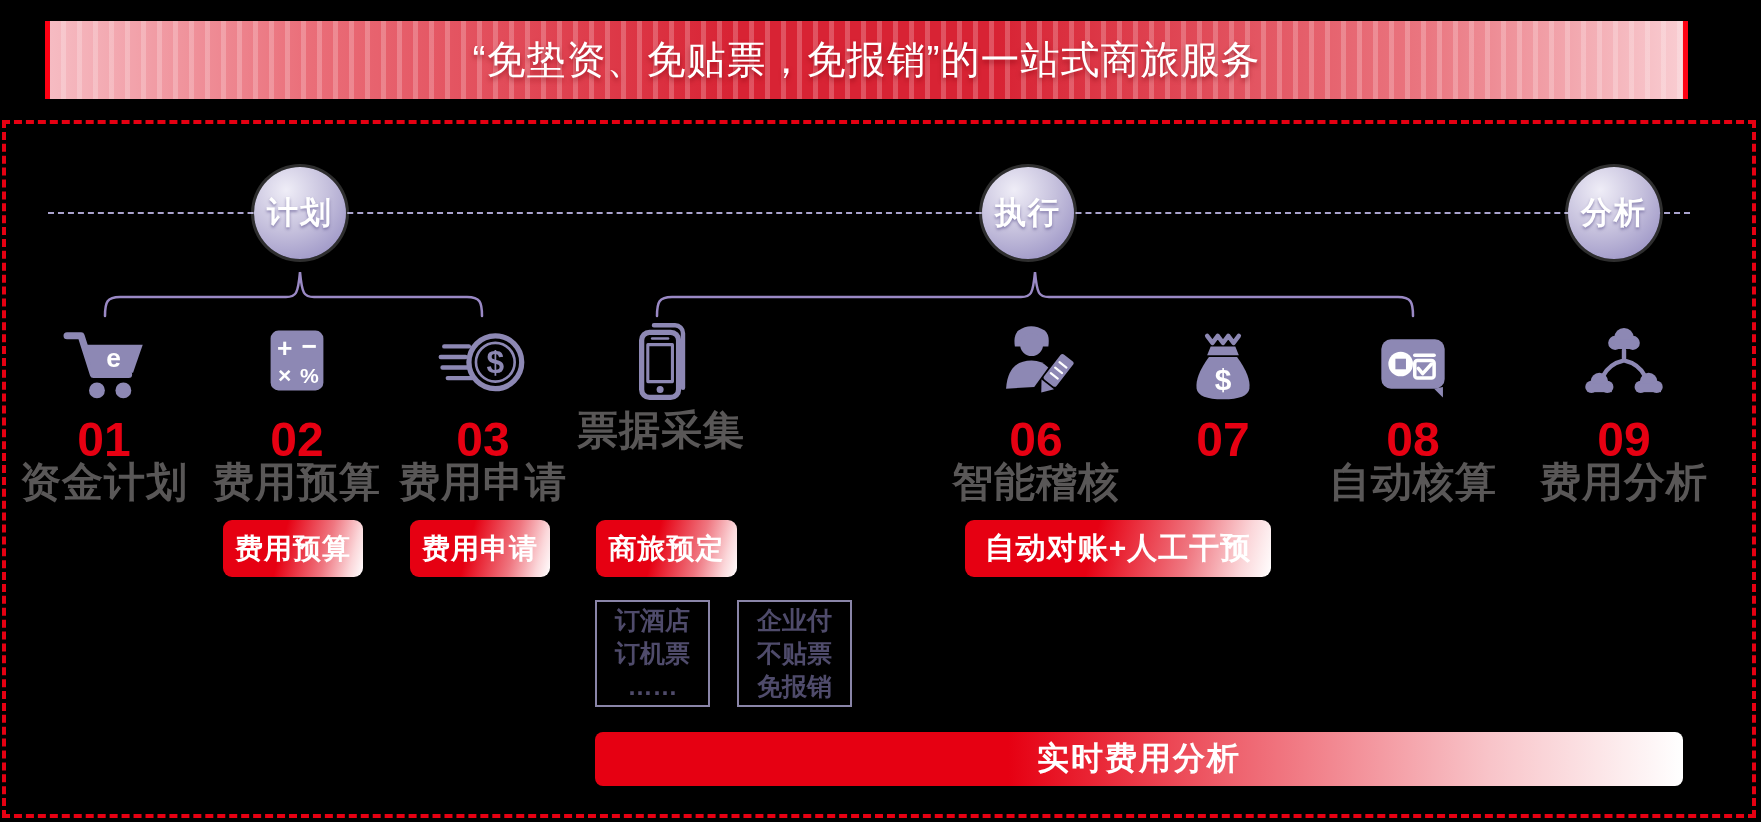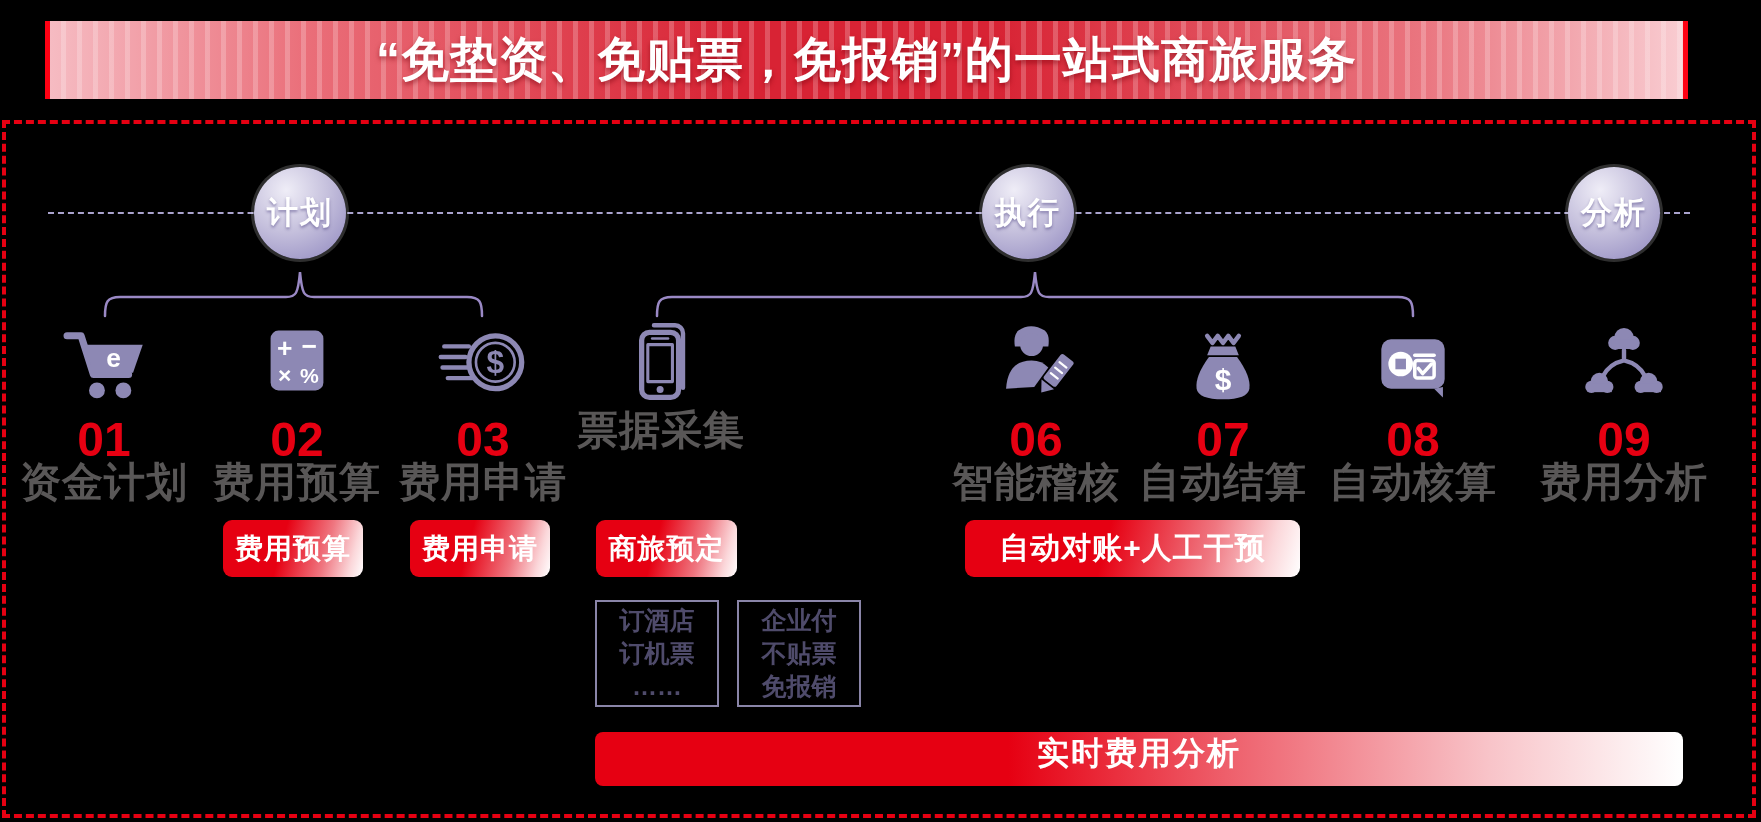--- a/index.html
+++ b/index.html
@@ -14,21 +14,21 @@
       repeating-linear-gradient(90deg, rgba(255,255,255,.22) 0 5px, rgba(255,255,255,0) 5px 16px),
       linear-gradient(90deg,#f6bdc4 0%,#ea6e79 16%,#d82334 42%,#d82334 58%,#ea7680 84%,#f9ced3 100%);
     display:flex;align-items:center;justify-content:center;
   }
   #banner::before,#banner::after{
     content:"";position:absolute;top:0;bottom:0;width:5px;background:#ff0013;
   }
   #banner::before{left:0;}
   #banner::after{right:0;}
   #banner-title{
-    color:#fff;font-size:48px;font-weight:bold;letter-spacing:1px;
+    color:#fff;font-size:39px;font-weight:normal;letter-spacing:1px;
     text-shadow:0 3px 5px rgba(120,0,12,.55);white-space:nowrap;
   }
   
   #frame{
     position:absolute;left:2px;top:120px;width:1754px;height:698px;
     border:4px dashed #e60012;box-sizing:border-box;
   }
   
   #timeline{
     position:absolute;left:48px;top:212px;width:1642px;height:0;
@@ -64,34 +64,34 @@
   
   .red-badge{
     position:absolute;top:520px;height:57px;border-radius:9px;
     background:linear-gradient(105deg,#e60012 0%,#e60012 42%,#ef7680 72%,#fbd7da 90%,#fff 100%);
     display:flex;align-items:center;justify-content:center;
     color:#fff;font-size:28px;font-weight:bold;letter-spacing:1px;
   }
   #btn-budget{left:223px;width:140px;}
   #btn-apply{left:410px;width:140px;}
   #btn-booking{left:596px;width:141px;}
-  #btn-reconcile{left:965px;width:335px;font-size:30px;}
+  #btn-reconcile{left:965px;width:306px;font-size:30px;}
   
   .outline-box{
-    position:absolute;top:600px;width:124px;height:107px;box-sizing:border-box;
+    position:absolute;top:600px;width:115px;height:107px;box-sizing:border-box;
     border:2px solid #8a85a8;display:flex;flex-direction:column;align-items:center;justify-content:center;
     color:#4f4b6b;font-size:25px;font-weight:bold;line-height:33px;
   }
   #box-booking{left:595px;}
   #box-corporate{left:737px;}
   
   #bottom-bar{
     position:absolute;left:595px;top:732px;width:1088px;height:54px;border-radius:8px;
     background:linear-gradient(90deg,#e60012 0%,#e60012 38%,#ee5f6b 58%,#f8c3c8 82%,#fff 100%);
-    display:flex;align-items:flex-start;justify-content:center;
+    display:flex;align-items:center;justify-content:center;
     color:#fff;font-size:32px;font-weight:bold;letter-spacing:2px;
   }
 </style>
 </head>
 <body>
 
 <div id="canvas">
 
   <div id="banner">
     <div id="banner-title">“免垫资、免贴票，免报销”的一站式商旅服务</div>
@@ -191,21 +191,20 @@
   <div class="step" id="step-7">
     <div class="step-icon">
       <svg viewBox="0 0 100 100">
         <path class="icon-stroke" stroke-width="5" d="M32 18 l6 8 6 -8 6 8 6 -8 6 8 6 -8"></path>
         <path class="icon-fill" d="M36 30 h28 l4 10 h-36 z"></path>
         <path class="icon-fill" d="M34 42 h32 q16 22 14 36 q-2 12 -30 12 q-28 0 -30 -12 q-2 -14 14 -36z"></path>
         <text x="50" y="80" text-anchor="middle" class="icon-white" font-size="34" font-weight="bold" font-family="Liberation Sans, sans-serif">$</text>
       </svg>
     </div>
     <div class="step-number">07</div>
-    <div class="step-label">自动结算</div>
   </div>
 
   <div class="step" id="step-8">
     <div class="step-icon">
       <svg viewBox="0 0 100 100">
         <rect class="icon-fill" x="14" y="22" width="72" height="56" rx="11"></rect>
         <path class="icon-fill" d="M74 78 l10 10 v-12 z"></path>
         <circle class="icon-white" cx="36" cy="50" r="14"></circle>
         <rect class="icon-fill" x="30" y="44" width="12" height="12"></rect>
         <path class="icon-white-stroke" stroke-width="4" d="M52 40 h22"></path>

